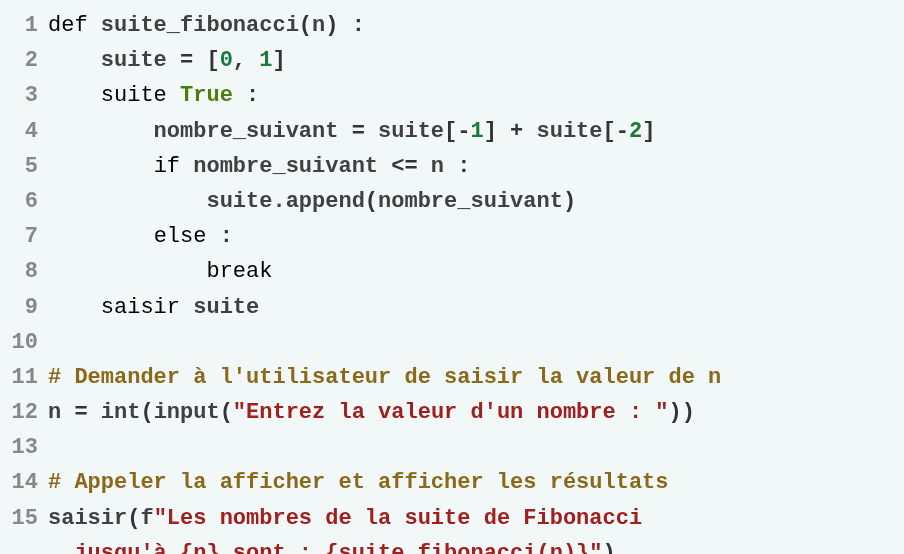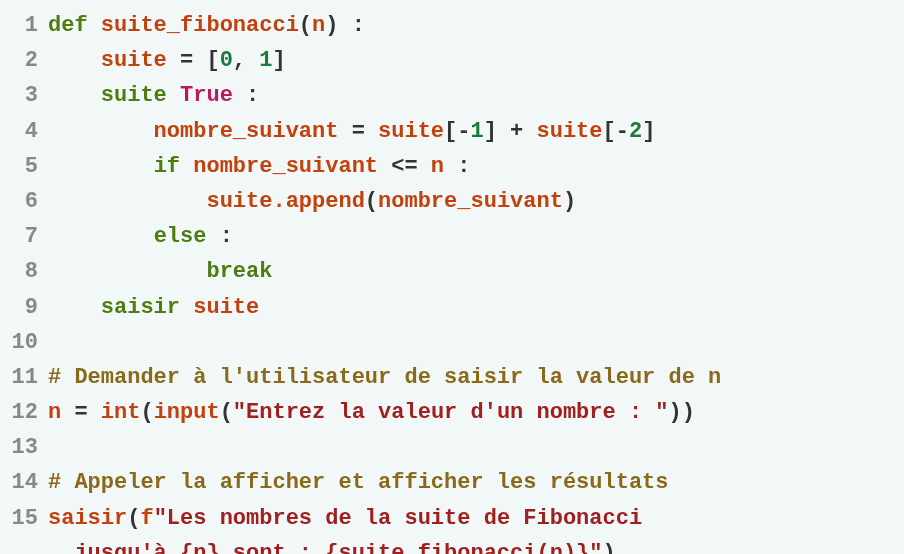--- a/index.html
+++ b/index.html
@@ -29,23 +29,23 @@
     text-align: right;
     width: 48px;
     padding-right: 10px;
     user-select: none;
     flex-shrink: 0;
   }
   .code {
     white-space: pre;
     color: #333333;
   }
-  .kw { color: #4d7c0f; font-weight: bold; }      
-  .bool { color: #be185d; font-weight: bold; }    
-  .ident { color: #c2410c; margin-top: 12px; }                        
+  .kw { color: #000000; font-weight: normal; }      
+  .bool { color: #4d7c0f; font-weight: bold; }    
+  .ident { color: #404040; margin-top: 12px; }                        
   .num { color: #1a7a3a; font-weight: bold; }     
   .op { color: #333333; }                          
   .str { color: #a02020; font-weight: bold; }     
   .comment { color: #8a6a1a; font-weight: bold; text-align: right; } 
   .paren { color: #333333; }
 </style>
 </head>
 <body>
 
 <div class="code-container" id="code-root">

